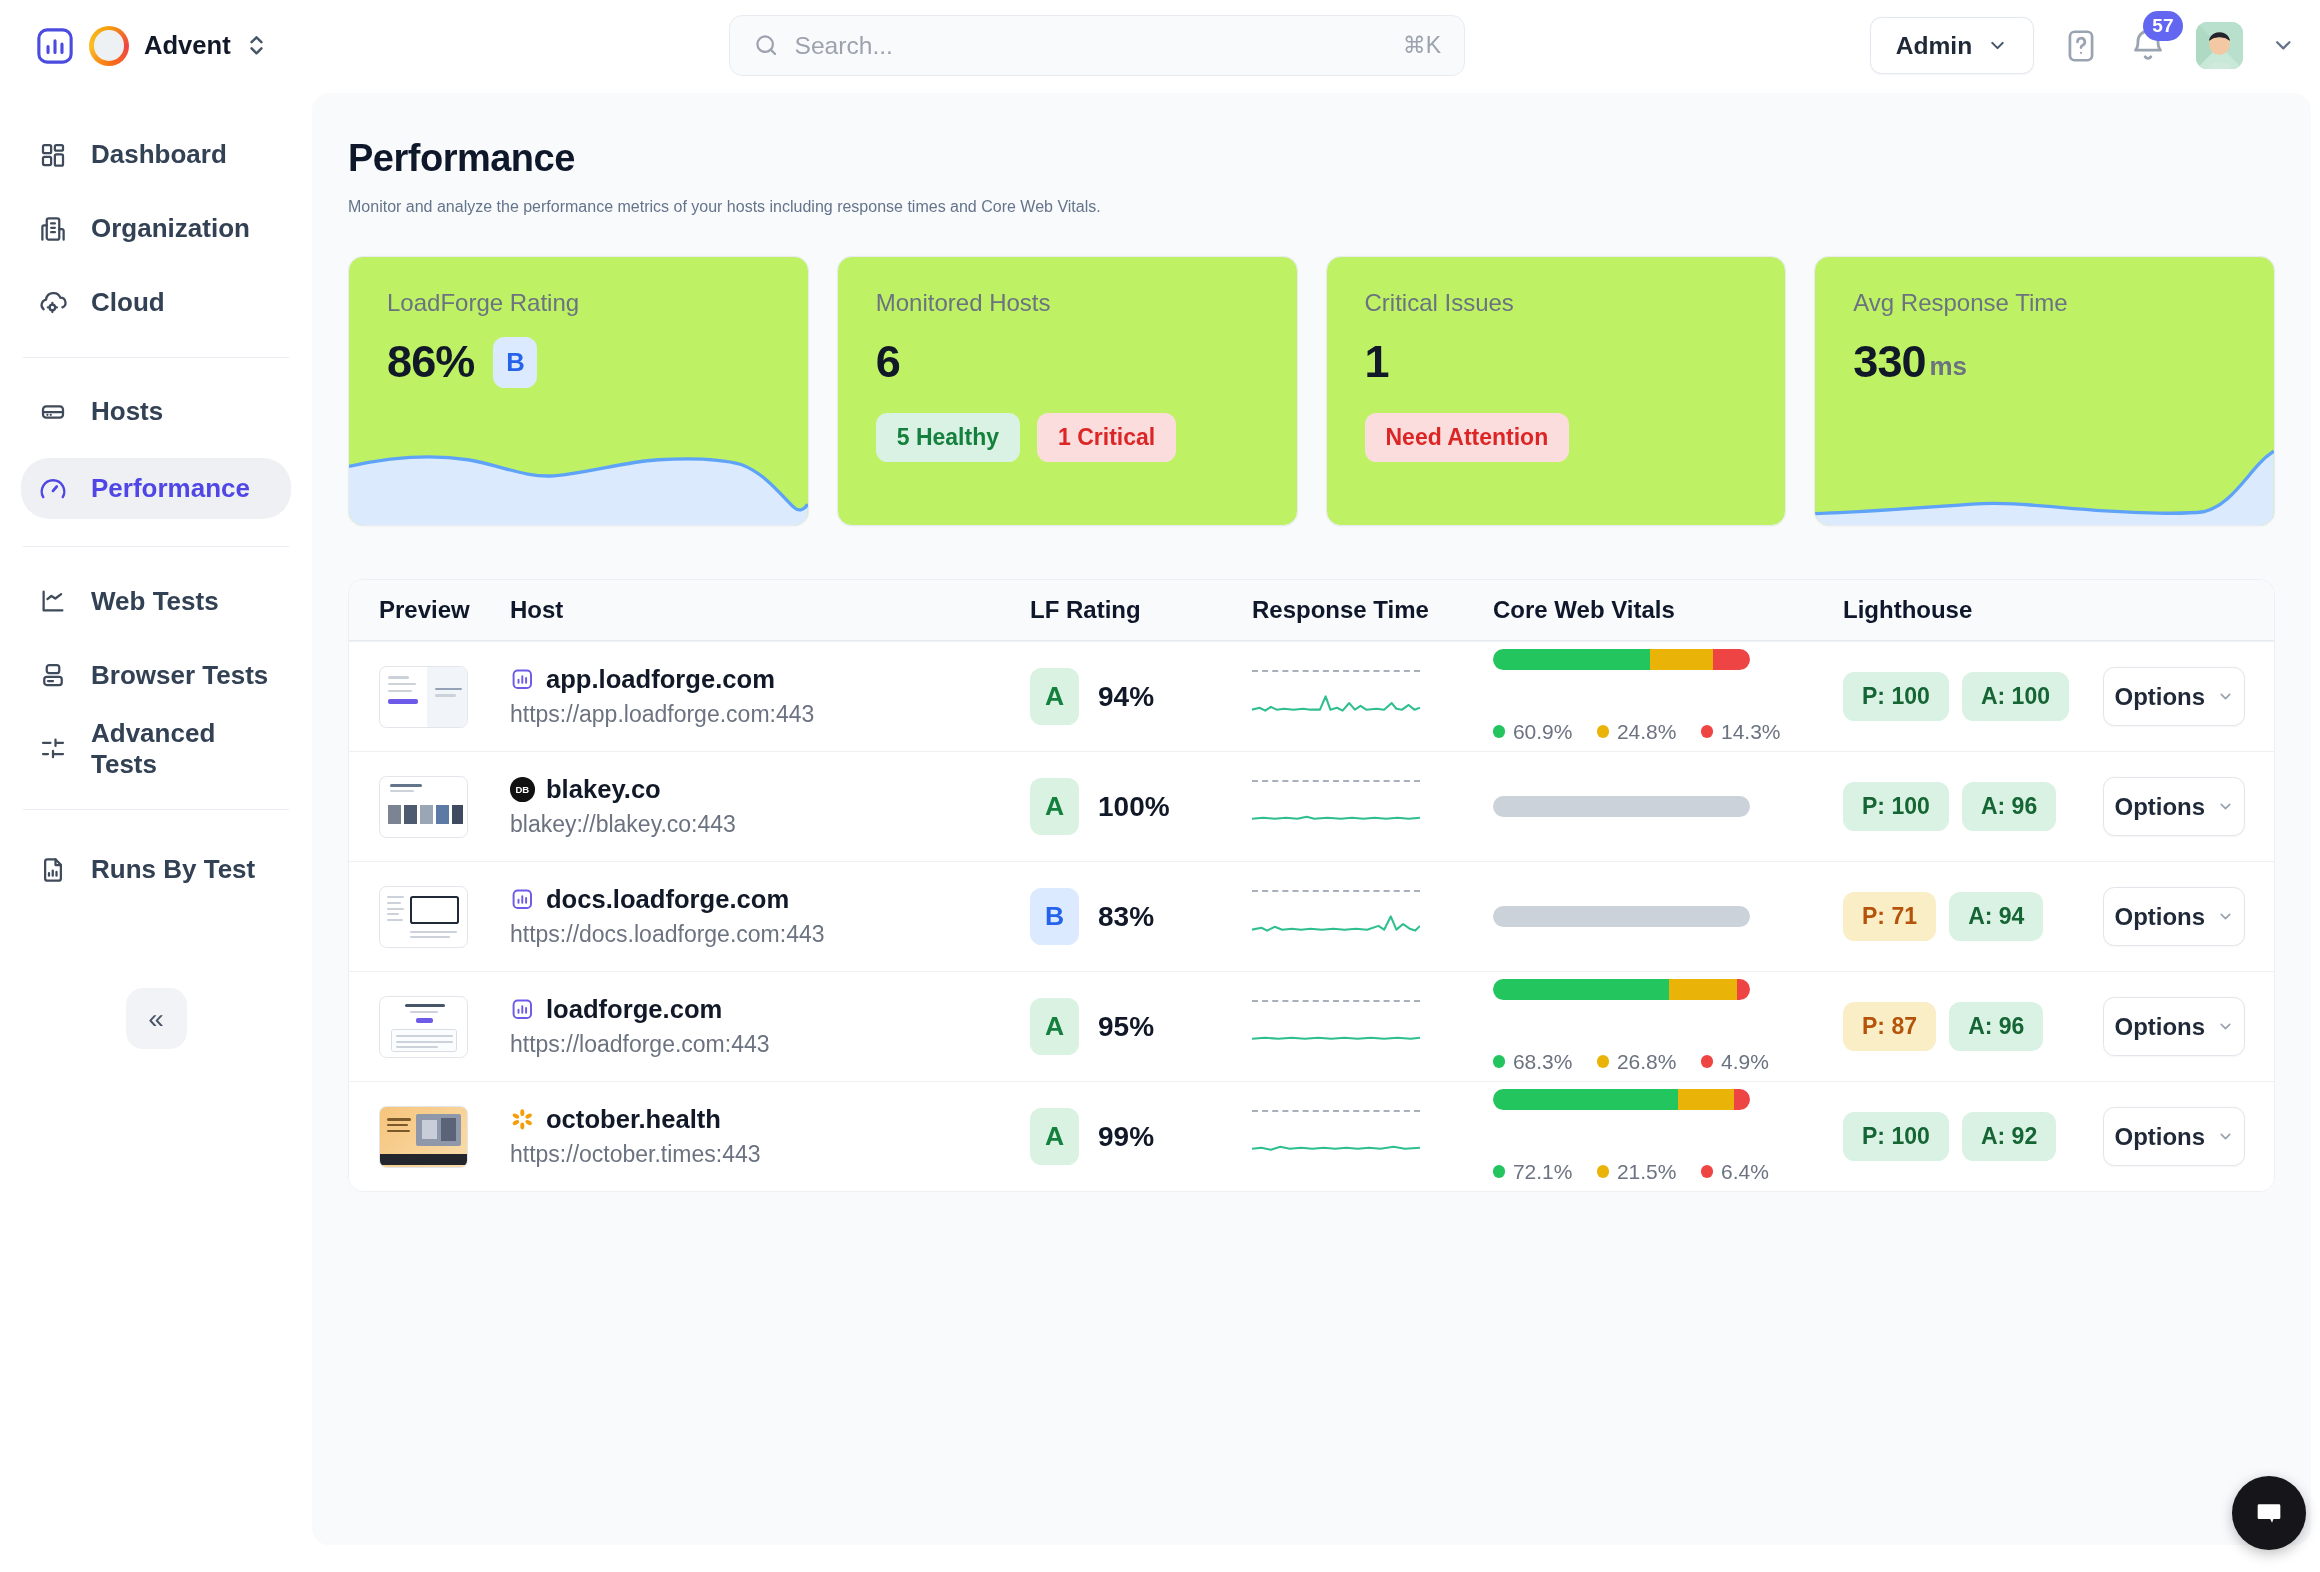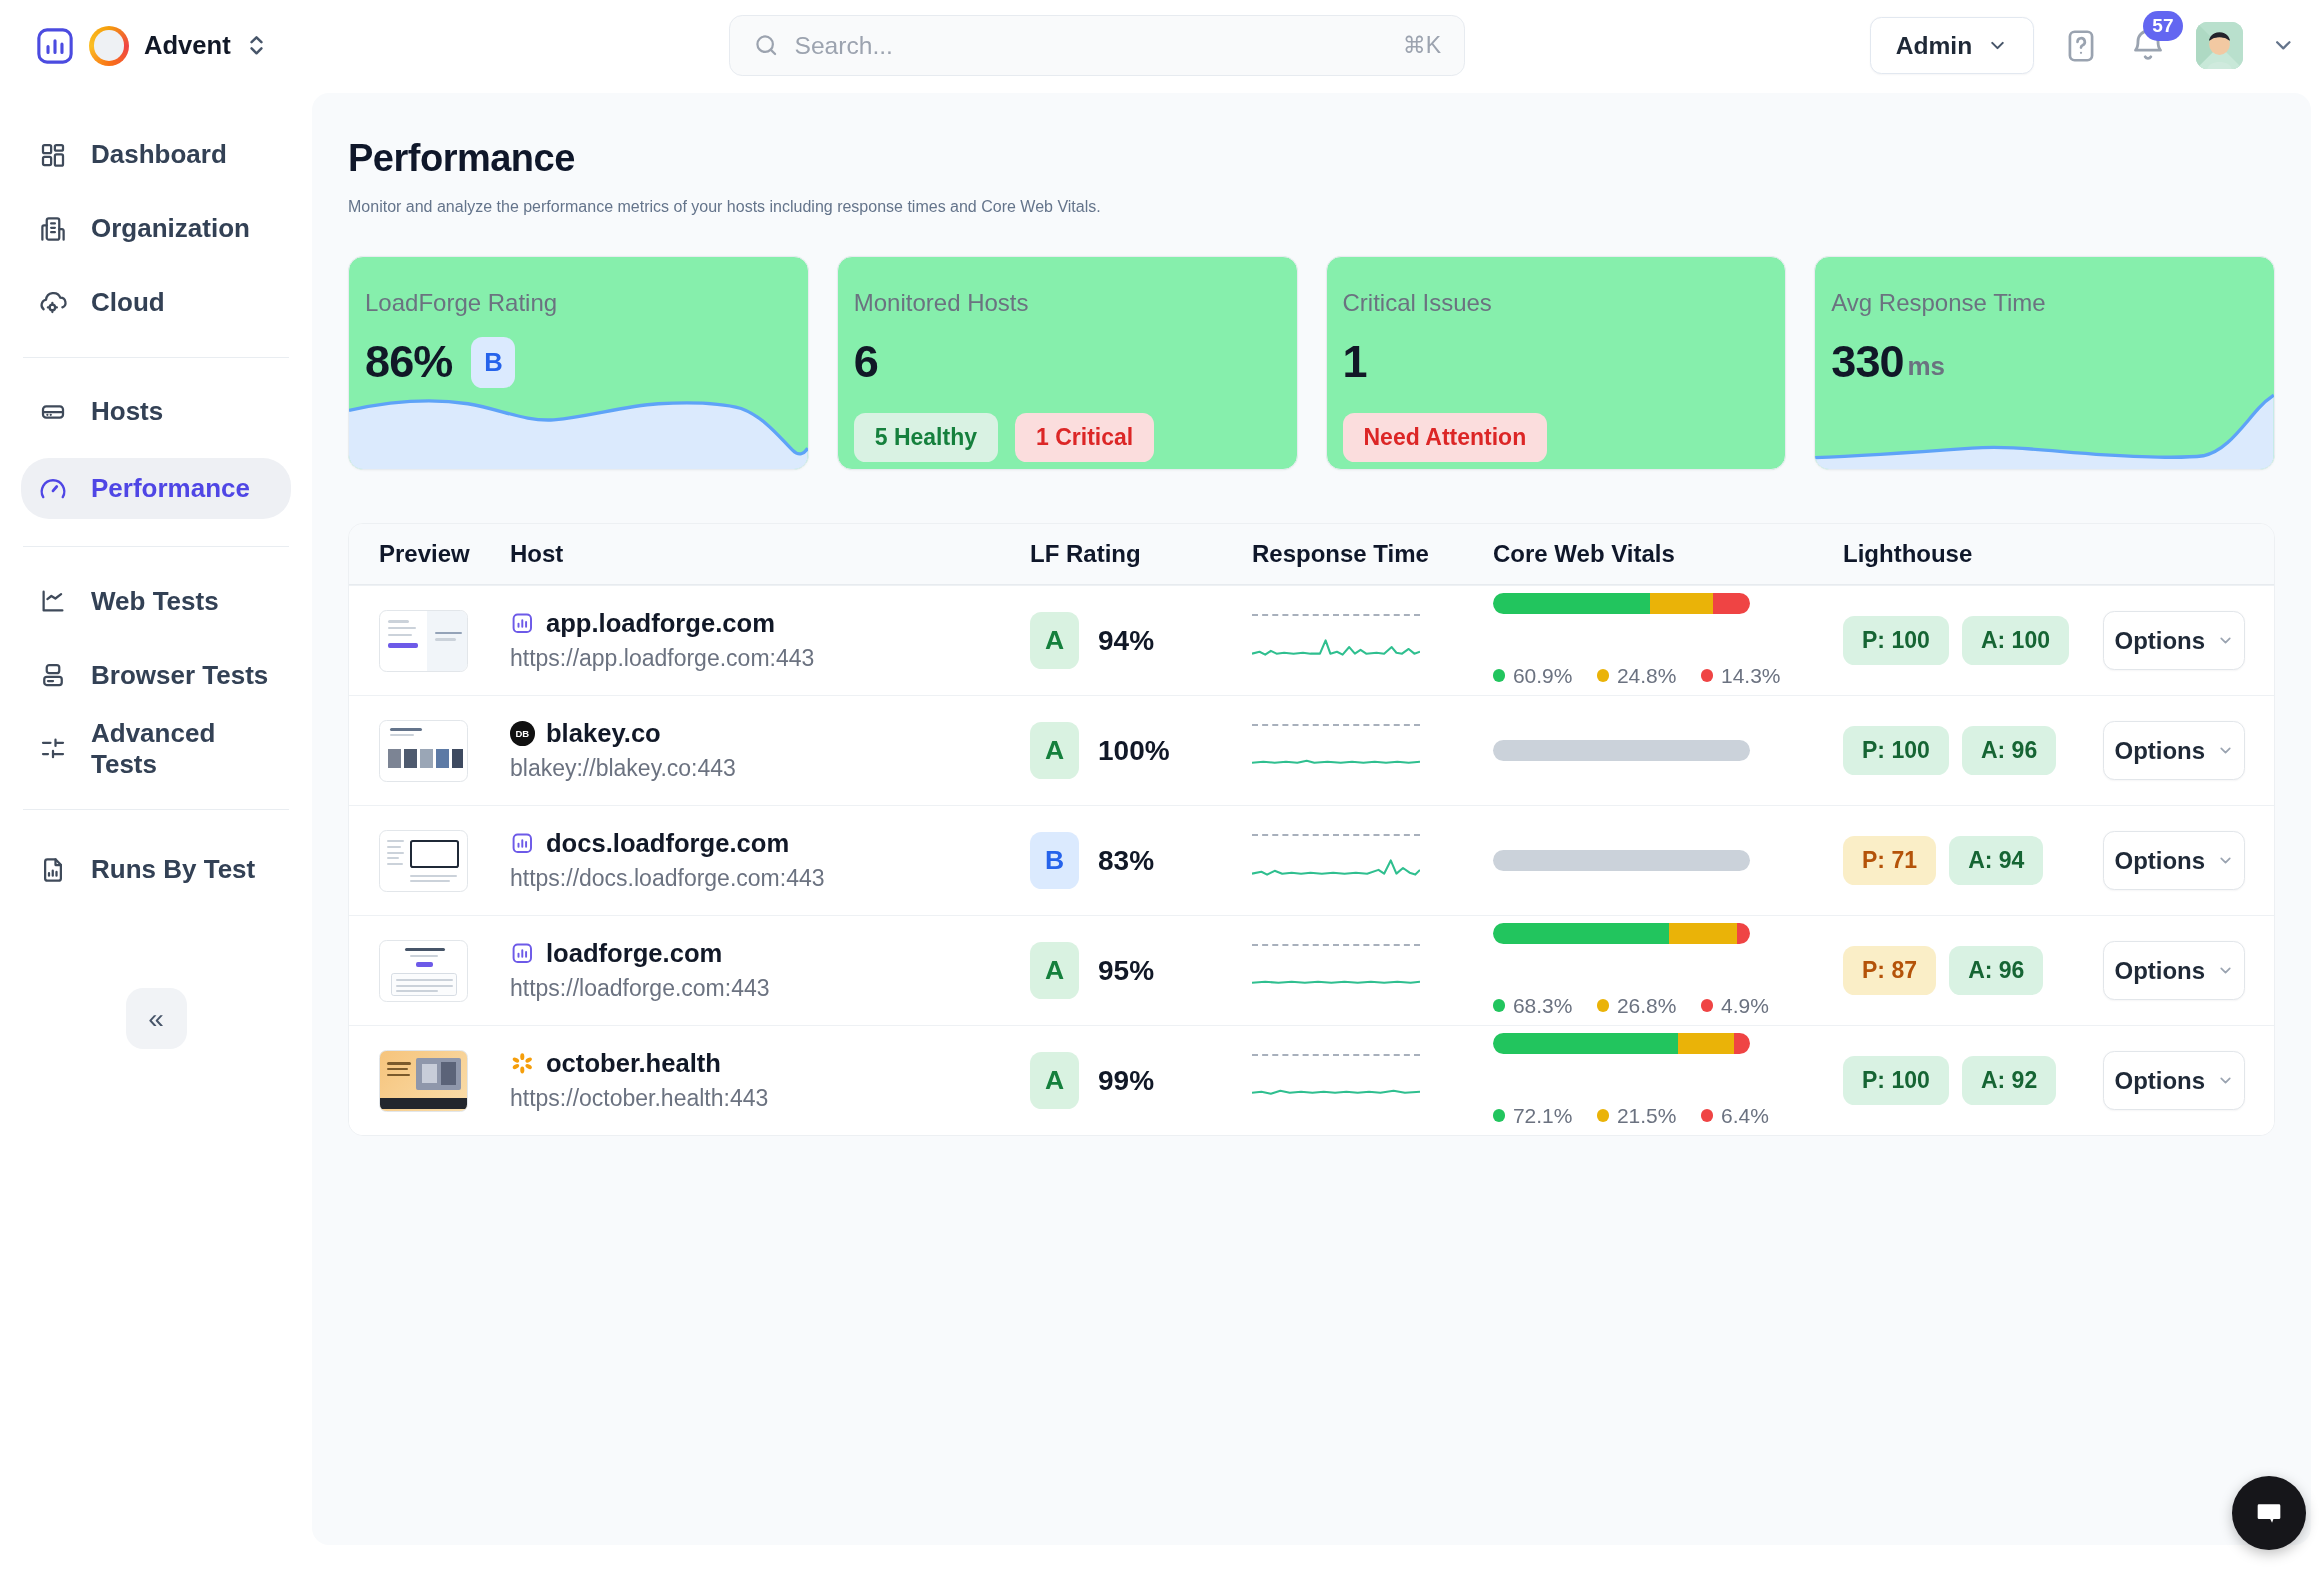--- a/index.html
+++ b/index.html
@@ -46,22 +46,22 @@
                   margin:91px auto 0 auto; cursor:pointer; }
 
   
   .panel { position:absolute; left:312px; top:93px; width:1999px; height:1452px;
            background:#f8fafc; border-radius:17px; padding:44px 36px 0 36px; }
   .page-title { font-size:38px; font-weight:800; color:#0f172a; letter-spacing:-0.5px; }
   .page-sub { margin-top:18px; font-size:16px; color:#64748b; }
 
   
   .cards { margin-top:40px; display:grid; grid-template-columns:repeat(4,1fr); gap:28px; }
-  .card { position:relative; height:214px; background:#86efac; border:1.4px solid #e8ecf0; border-radius:15px;
-          padding:32px 16px; overflow:hidden; box-shadow:0 0.9px 1.9px rgba(16,24,40,.03); }
+  .card { position:relative; height:270px; background:#bef264; border:1.4px solid #e8ecf0; border-radius:15px;
+          padding:32px 38px; overflow:hidden; box-shadow:0 0.9px 1.9px rgba(16,24,40,.03); }
   .card-label { font-size:24px; color:#6b7280; font-weight:500; }
   .card-valrow { margin-top:19px; display:flex; align-items:center; gap:19px; }
   .card-value { font-size:45px; font-weight:800; color:#111827; letter-spacing:-0.9px; }
   .card-unit { font-size:26px; color:#6b7280; font-weight:600; align-self:flex-end; padding-bottom:5.7px; }
   .grade-chip { min-width:44px; height:51px; padding:0 9.5px; border-radius:11.4px; background:#dbeafe; color:#2563eb;
                 font-size:25.6px; font-weight:700; display:flex; align-items:center; justify-content:center; }
   .pill-row { margin-top:24.6px; display:flex; gap:17px; }
   .pill { height:49px; padding:0 21px; border-radius:11.4px; font-size:23px; font-weight:700;
           display:flex; align-items:center; }
   .pill.green { background:#d9f2e3; color:#15803d; }
@@ -596,21 +596,21 @@
               <ellipse cx="12" cy="5.5" rx="2" ry="3.4"></ellipse>
               <ellipse cx="12" cy="18.5" rx="2" ry="3.4"></ellipse>
               <ellipse cx="5.8" cy="8.8" rx="2" ry="3.4" transform="rotate(-60 5.8 8.8)"></ellipse>
               <ellipse cx="18.2" cy="8.8" rx="2" ry="3.4" transform="rotate(60 18.2 8.8)"></ellipse>
               <ellipse cx="5.8" cy="15.2" rx="2" ry="3.4" transform="rotate(60 5.8 15.2)"></ellipse>
               <ellipse cx="18.2" cy="15.2" rx="2" ry="3.4" transform="rotate(-60 18.2 15.2)"></ellipse>
             </svg>
           </span>
           <span class="host-name">october.health</span>
         </div>
-        <div class="host-url">https://october.health:443</div>
+        <div class="host-url">https://october.times:443</div>
       </div>
       <div class="rating-cell">
         <span class="grade-badge a">A</span>
         <span class="rating-pct">99%</span>
       </div>
       <div class="resp-cell">
         <div class="resp-dash"></div>
         <svg width="168" height="34" viewBox="0 0 178 36">
           <polyline points="0,23 10,22 20,24 30,21 40,23 52,22 64,23 76,22 88,23 100,22 112,23 124,22 136,23 150,21 162,23 178,22" fill="none" stroke="#2fbf8f" stroke-width="2.2" stroke-linejoin="round"></polyline>
         </svg>

